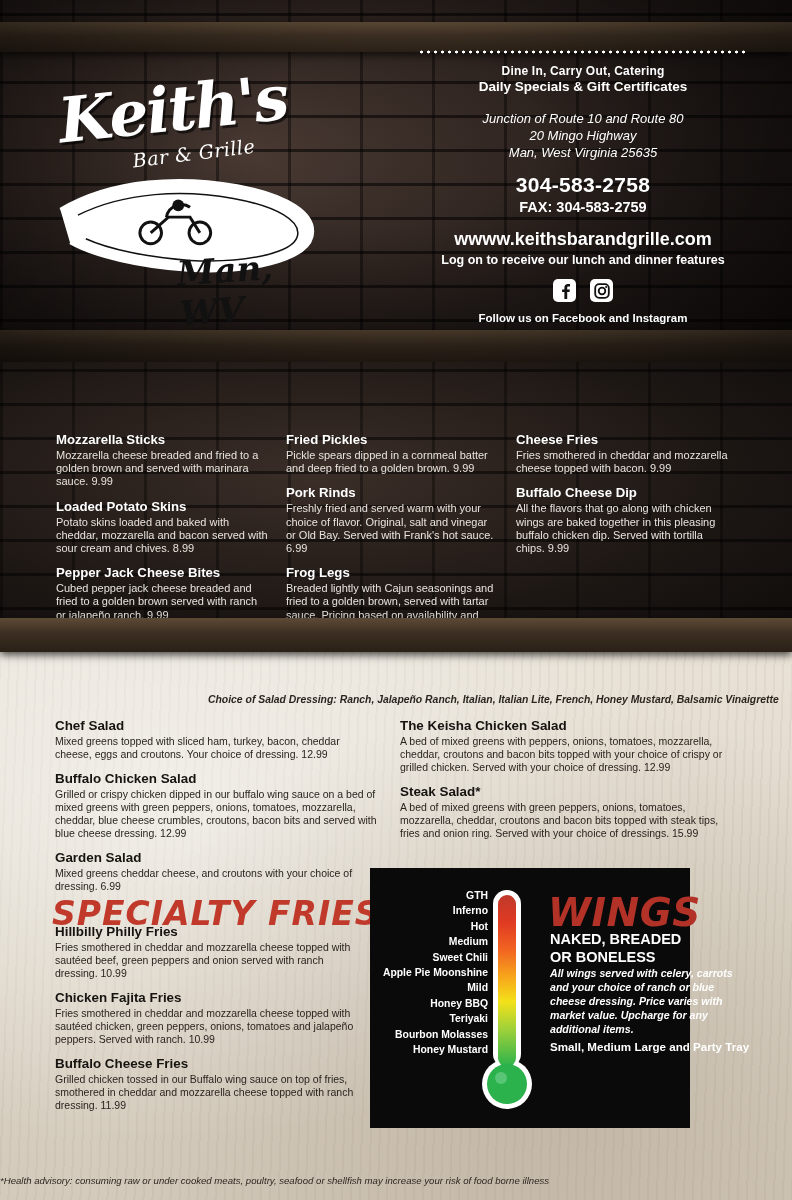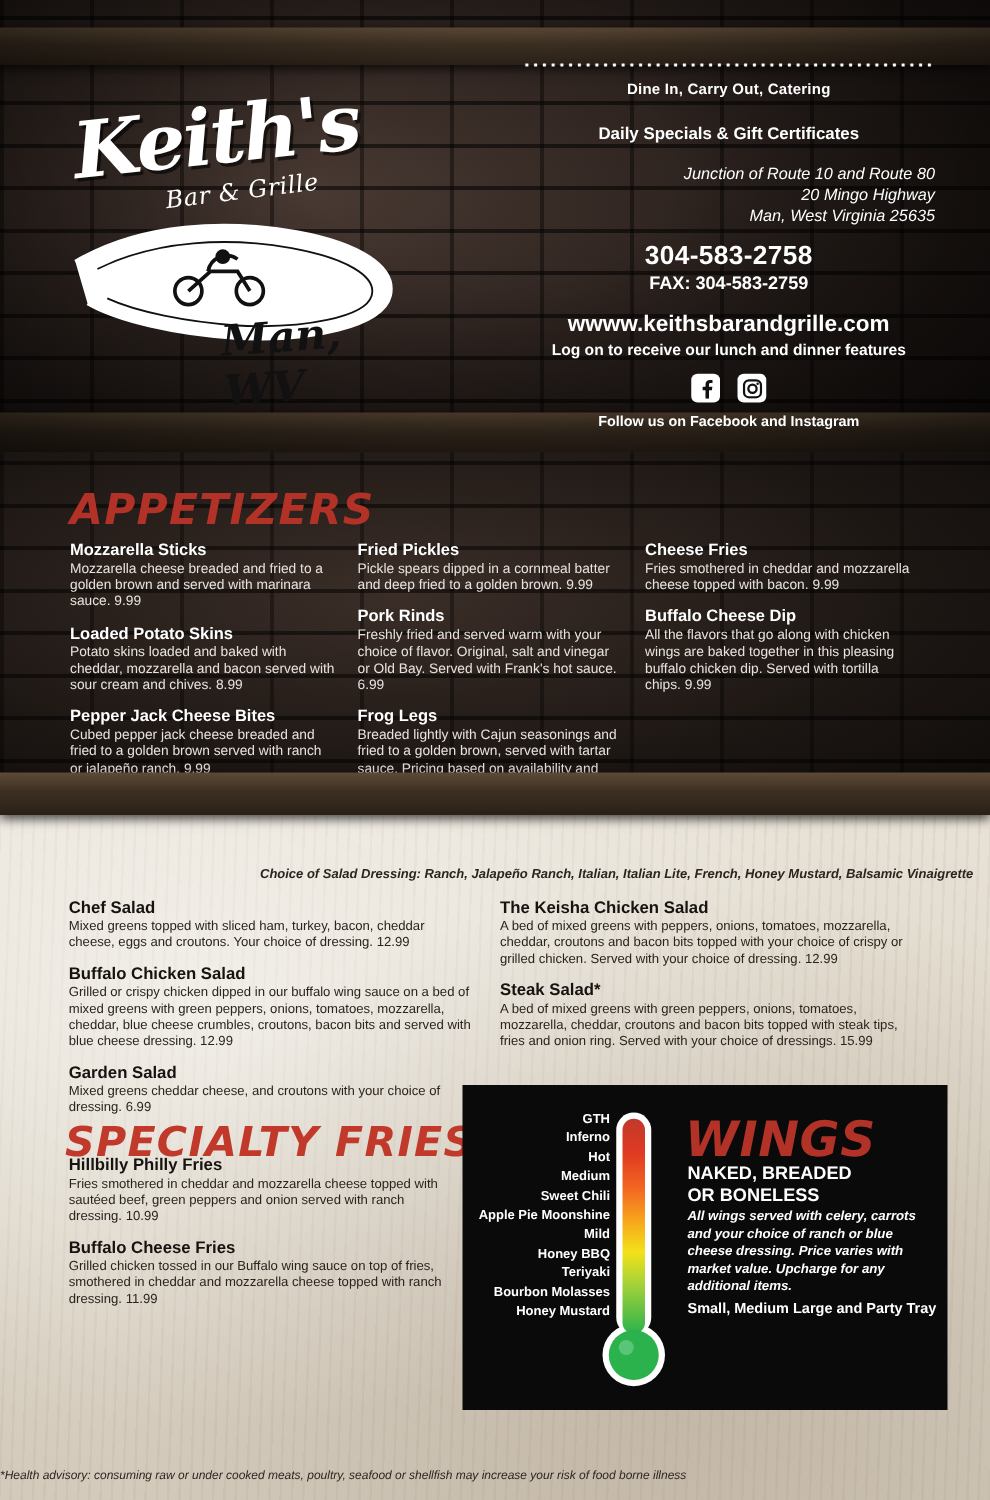--- a/index.html
+++ b/index.html
@@ -55,22 +55,22 @@
     font-family:"DejaVu Serif", serif; font-weight:bold; font-style:italic;
     font-size: 34px; color:#111; transform: rotate(-4deg);
   }
 
   
   .contact { position:absolute; left:418px; top:50px; width:330px; text-align:center; z-index:3; color:#fff; }
   .dot-rule { height:4px; margin: 0 0 10px 0;
     background-image: radial-gradient(circle, #fff 1.4px, transparent 1.6px);
     background-size: 7px 4px; background-repeat: repeat-x; }
   .c-head { font-size: 12px; font-weight: bold; letter-spacing:.2px; }
-  .c-sub { font-size: 13.5px; font-weight: bold; margin-top: 21px; }
-  .c-addr { font-size: 13px; font-style: italic; line-height: 17px; margin-top: 16px; text-align: right; }
+  .c-sub { font-size: 13.5px; font-weight: bold; margin-top: 1px; }
+  .c-addr { font-size: 13px; font-style: italic; line-height: 17px; margin-top: 16px; }
   .c-phone { font-size: 21px; font-weight: bold; margin-top: 12px; letter-spacing:.3px;}
   .c-fax { font-size: 14.5px; font-weight: bold; margin-top: 2px; }
   .c-web { font-size: 18px; font-weight: bold; margin-top: 14px; }
   .c-log { font-size: 12.5px; font-weight: bold; margin-top: 3px; }
   .socials { margin-top: 12px; display:flex; justify-content:center; gap: 14px; }
   .sq { width: 23px; height: 23px; border-radius: 5px; background:#fff; display:flex; align-items:center; justify-content:center; }
   .sq svg { display:block; }
   .c-follow { font-size: 11.5px; font-weight: bold; margin-top: 10px; }
 
   
@@ -118,21 +118,21 @@
   .salad-col .item h4 { font-size: 13.4px; }
   .salad-col .item p { color:#2a241f; font-size: 10.5px; line-height: 13px; }
 
   .fries-title { position:absolute; left:52px; top: 258px; font-size: 33px; }
   .fries { position:absolute; left:55px; top: 288px; width: 310px; }
   .fries .item h4 { font-size: 13.4px; }
   .fries .item p { color:#2a241f; font-size: 10.5px; line-height: 13px; }
 
   
   .wings {
-    position:absolute; left: 370px; top: 232px; width: 388px; height: 260px;
+    position:absolute; left: 370px; top: 232px; width: 320px; height: 260px;
     background:#0a0a0a; color:#fff;padding-left:18px;
   }
   .thermo { position:absolute; left: 110px; top: 18px; width: 54px; height: 230px; }
   .flavor-list {
     position:absolute; left: 0; top: 20px; width: 118px; text-align:right;
     font-size: 10.4px; font-weight:bold; line-height: 15.4px; color:#fff;
   }
   .wings-title {
     position:absolute; left: 178px; top: 22px;
     font-family:"DejaVu Sans", sans-serif; font-weight:bold; font-style:italic;
@@ -198,21 +198,20 @@
             <circle cx="8" cy="8" r="3.3" fill="none" stroke="#111" stroke-width="1.8"></circle>
             <circle cx="12.1" cy="3.9" r="1" fill="#111"></circle>
           </svg>
         </span>
       </div>
       <div class="c-follow">Follow us on Facebook and Instagram</div>
     </div>
   </div>
 
   <div class="appet">
-    <div class="sec-title-red">APPETIZERS</div>
     <div class="cols">
       <div class="col">
         <div class="item">
           <h4>Mozzarella Sticks</h4>
           <p>Mozzarella cheese breaded and fried to a golden brown and served with marinara sauce. 9.99</p>
         </div>
         <div class="item">
           <h4>Loaded Potato Skins</h4>
           <p>Potato skins loaded and baked with cheddar, mozzarella and bacon served with sour cream and chives. 8.99</p>
         </div>
@@ -278,20 +277,24 @@
           <p>A bed of mixed greens with green peppers, onions, tomatoes, mozzarella, cheddar, croutons and bacon bits topped with steak tips, fries and onion ring. Served with your choice of dressings. 15.99</p>
         </div>
       </div>
     </div>
 
     <div class="sec-title-red fries-title">SPECIALTY FRIES</div>
     <div class="fries">
       <div class="item">
         <h4>Hillbilly Philly Fries</h4>
         <p>Fries smothered in cheddar and mozzarella cheese topped with sautéed beef, green peppers and onion served with ranch dressing. 10.99</p>
+      </div>
+      <div class="item">
+        <h4>Chicken Fajita Fries</h4>
+        <p>Fries smothered in cheddar and mozzarella cheese topped with sautéed chicken, green peppers, onions, tomatoes and jalapeño peppers. Served with ranch. 10.99</p>
       </div>
       <div class="item">
         <h4>Buffalo Cheese Fries</h4>
         <p>Grilled chicken tossed in our Buffalo wing sauce on top of fries, smothered in cheddar and mozzarella cheese topped with ranch dressing. 11.99</p>
       </div>
     </div>
 
     <div class="wings">
       <div class="flavor-list">
         <div>GTH</div>

